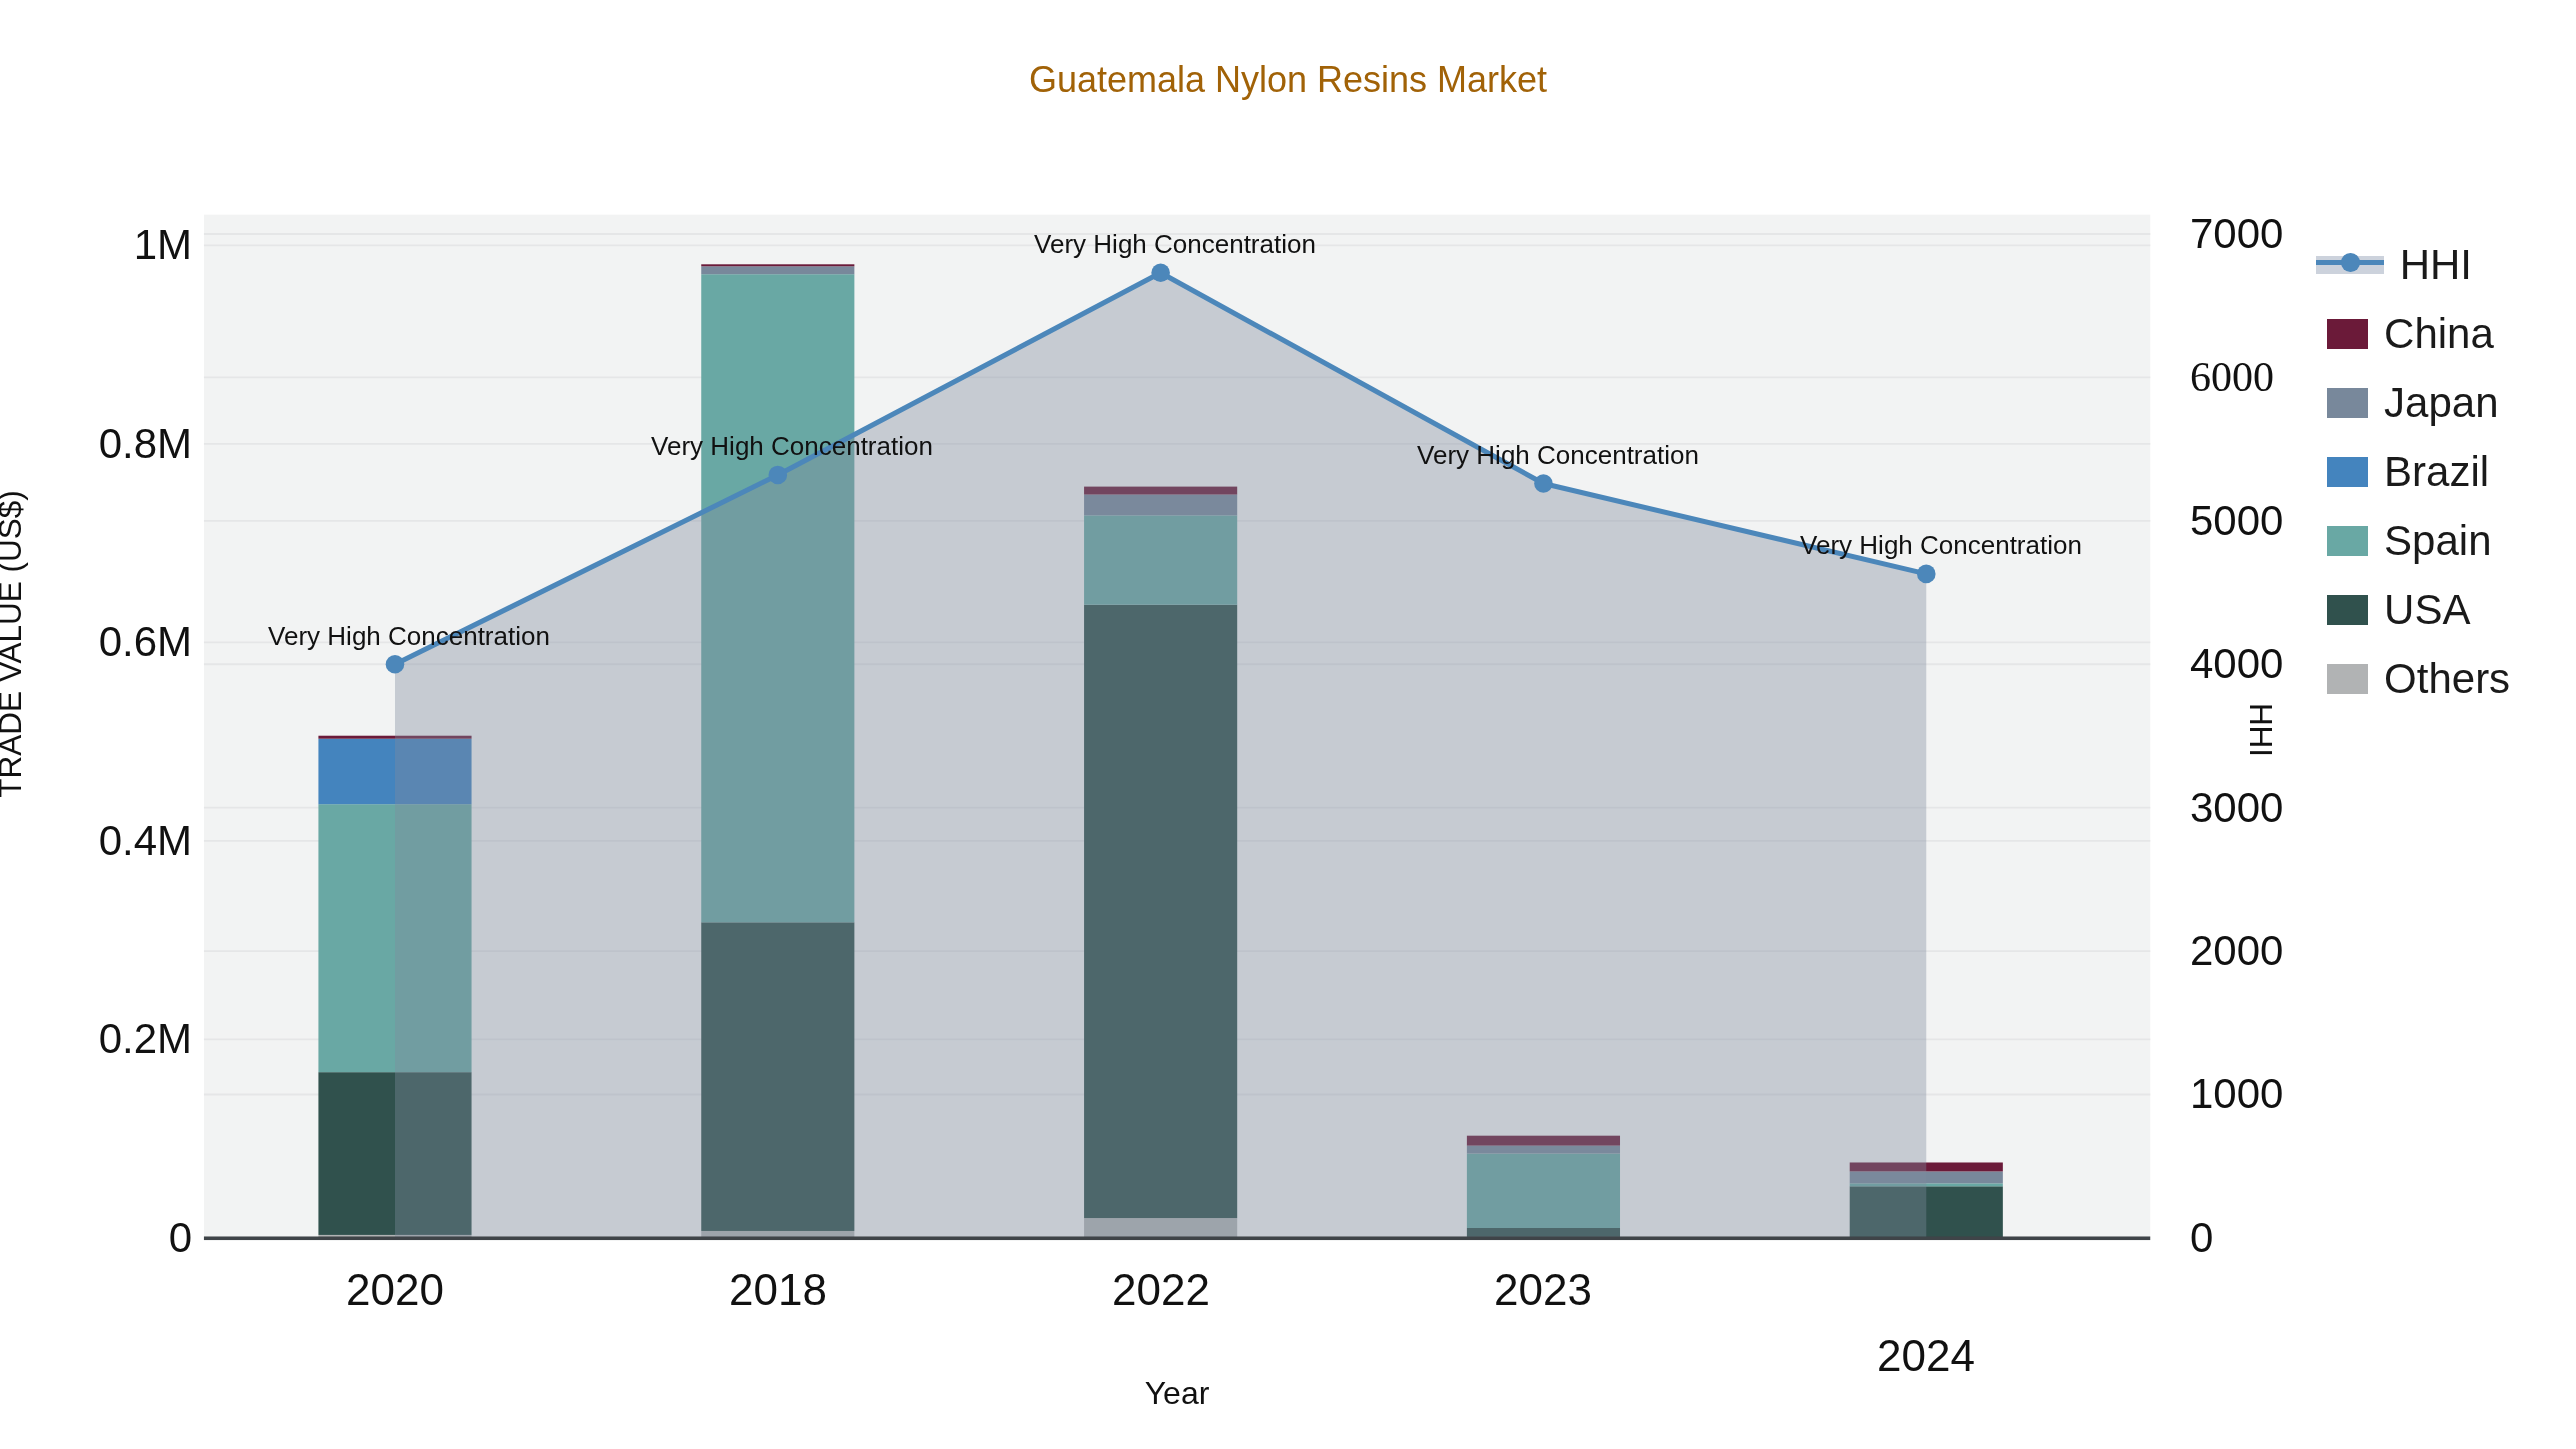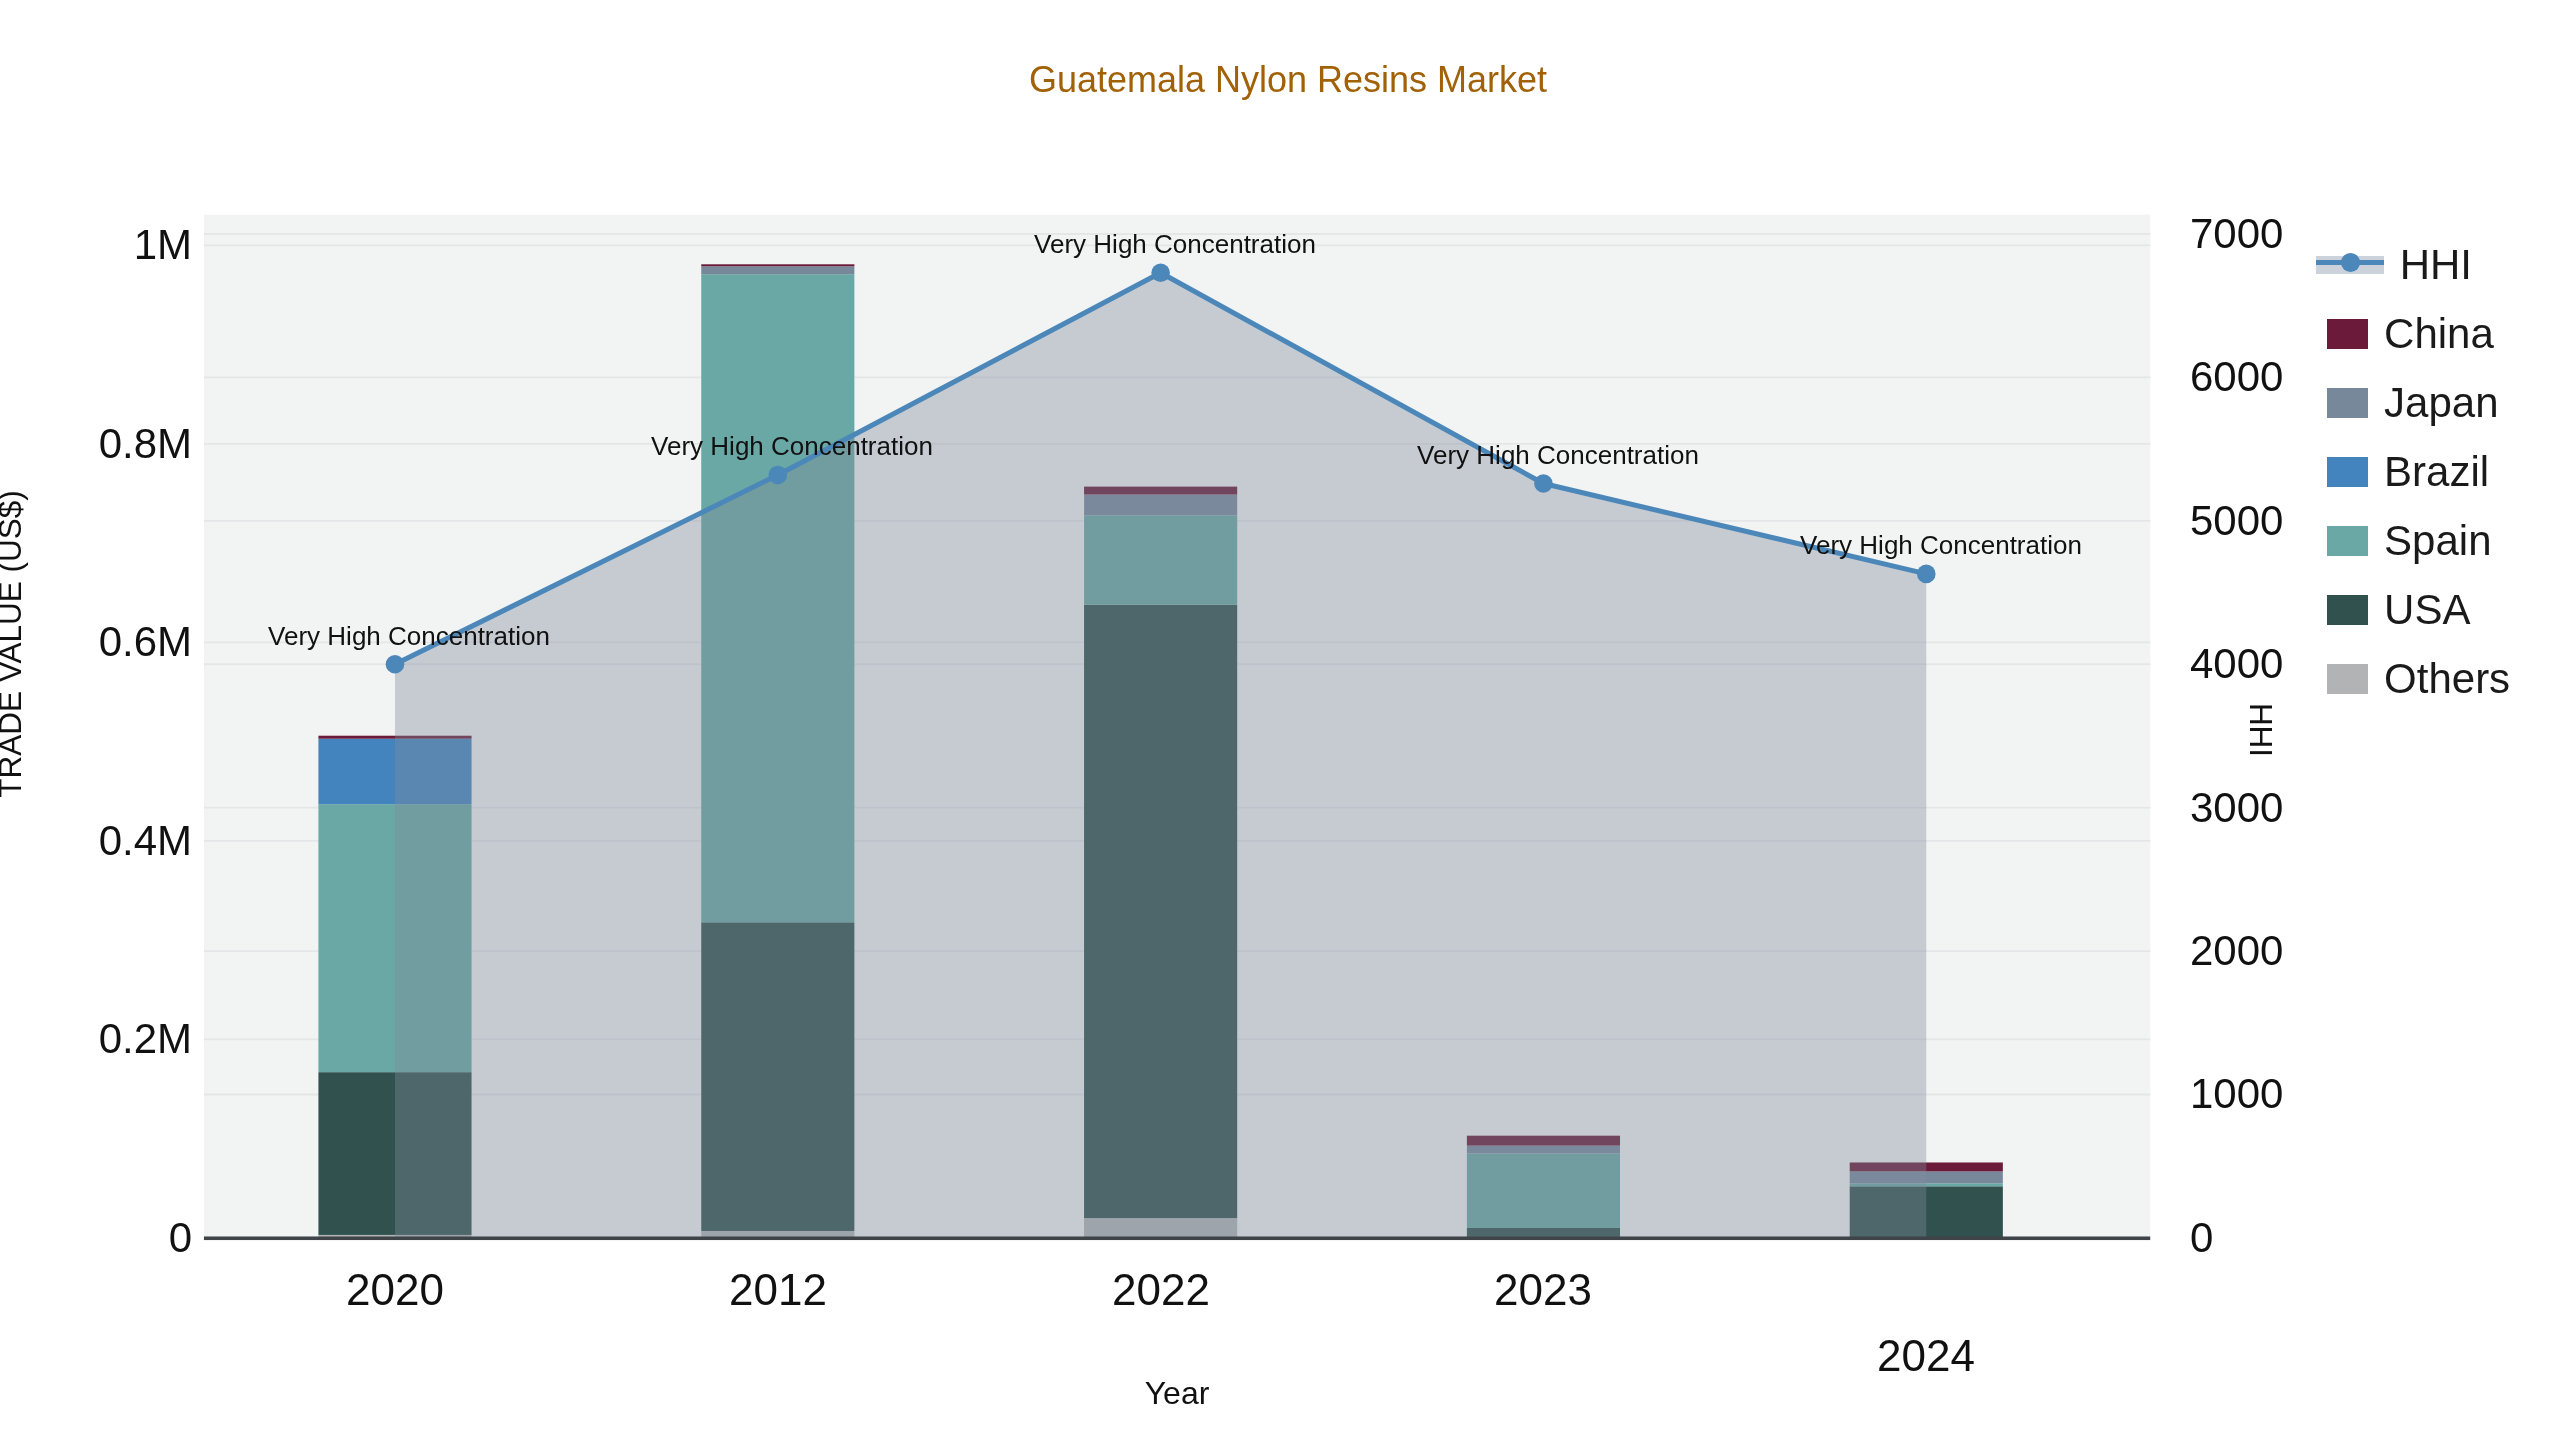--- a/index.html
+++ b/index.html
@@ -93,24 +93,24 @@
     <div class="tick-label ytick-left" style="left: 192px; top: 841px;">0.4M</div>
     <div class="tick-label ytick-left" style="left: 192px; top: 642px;">0.6M</div>
     <div class="tick-label ytick-left" style="left: 192px; top: 444px;">0.8M</div>
     <div class="tick-label ytick-left" style="left: 192px; top: 245px;">1M</div>
     <div class="tick-label ytick-right" style="left: 2162px; top: 1238px;">0</div>
     <div class="tick-label ytick-right" style="left: 2162px; top: 1094px;">1000</div>
     <div class="tick-label ytick-right" style="left: 2162px; top: 951px;">2000</div>
     <div class="tick-label ytick-right" style="left: 2162px; top: 808px;">3000</div>
     <div class="tick-label ytick-right" style="left: 2162px; top: 664px;">4000</div>
     <div class="tick-label ytick-right" style="left: 2162px; top: 521px;">5000</div>
-    <div class="tick-label ytick-right" style="left: 2162px; top: 377px;">6000</div>
+    <div class="tick-label ytick-right" style="left: 2162px; top: 377px; font-family: Liberation Serif, serif;">6000</div>
     <div class="tick-label ytick-right" style="left: 2162px; top: 234px;">7000</div>
     <div class="tick-label xtick" style="left: 395px; top: 1265px;">2020</div>
-    <div class="tick-label xtick" style="left: 778px; top: 1265px;">2012</div>
+    <div class="tick-label xtick" style="left: 778px; top: 1265px;">2018</div>
     <div class="tick-label xtick" style="left: 1161px; top: 1265px;">2022</div>
     <div class="tick-label xtick" style="left: 1543px; top: 1265px;">2023</div>
     <div class="tick-label xtick" style="left: 1926px; top: 1319px; margin-top: 12px;">2024</div>
     <div class="annotation" style="left: 409px; top: 636px;">Very High Concentration</div>
     <div class="annotation" style="left: 792px; top: 446px;">Very High Concentration</div>
     <div class="annotation" style="left: 1175px; top: 244px;">Very High Concentration</div>
     <div class="annotation" style="left: 1558px; top: 455px;">Very High Concentration</div>
     <div class="annotation" style="left: 1941px; top: 545px;">Very High Concentration</div>
   </div>
 

